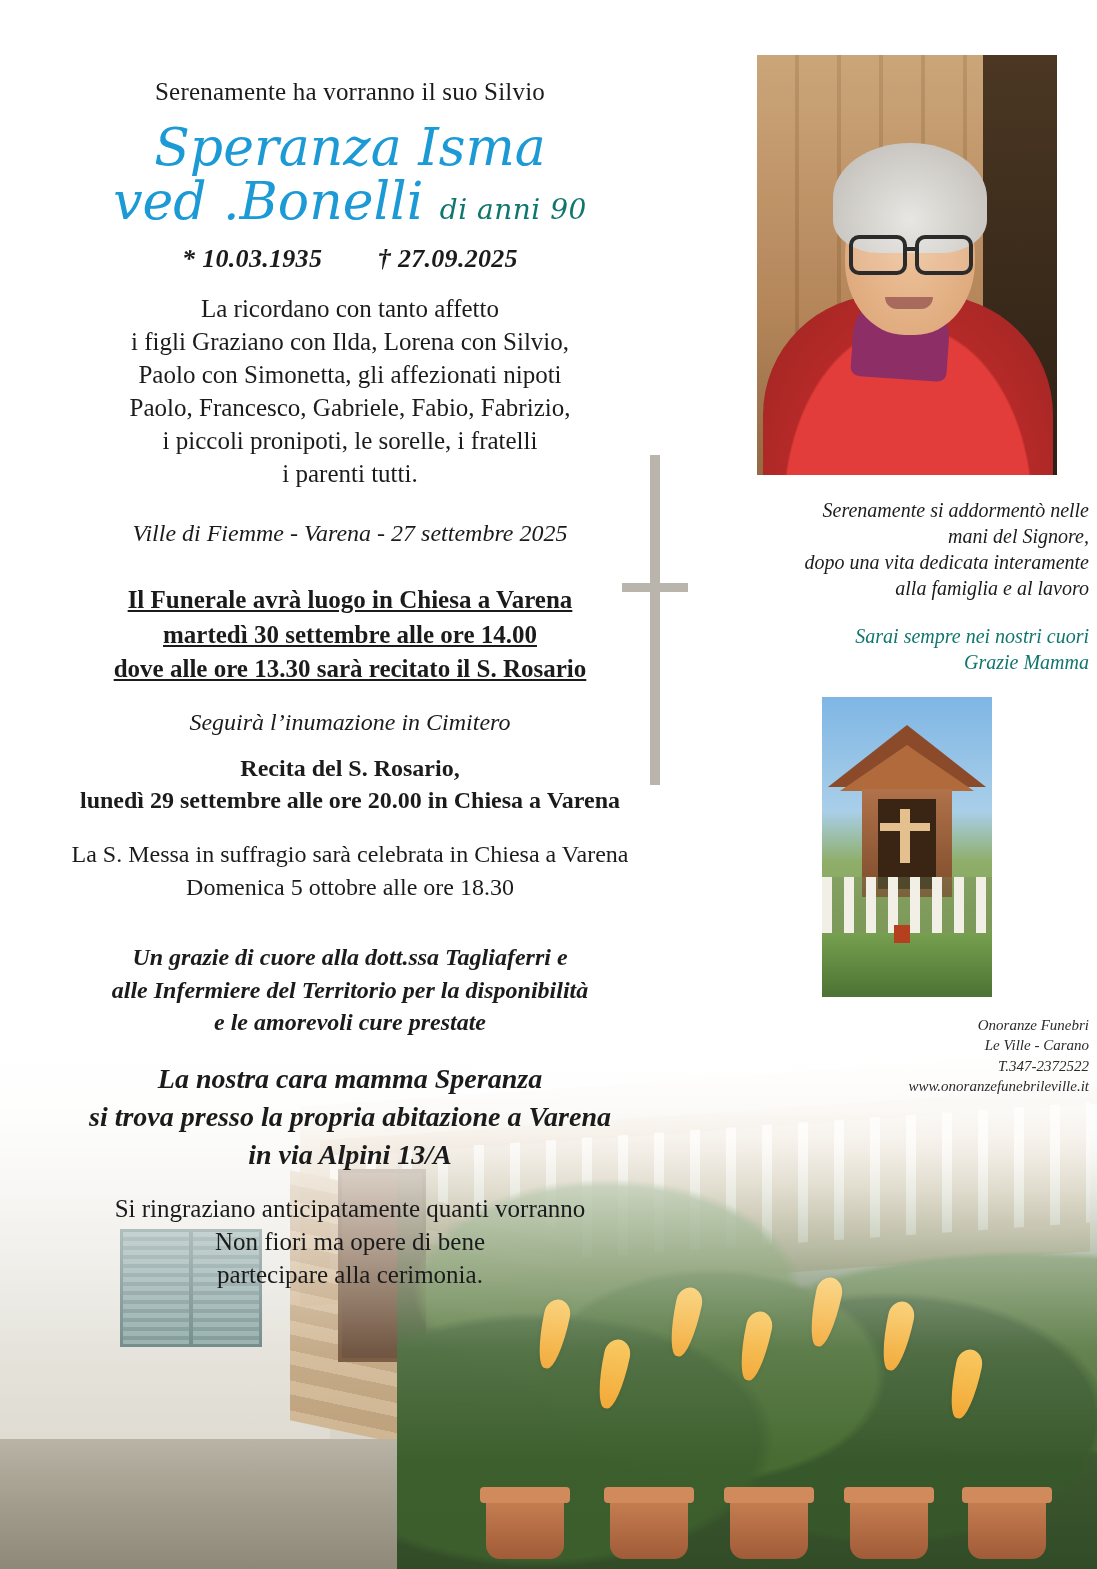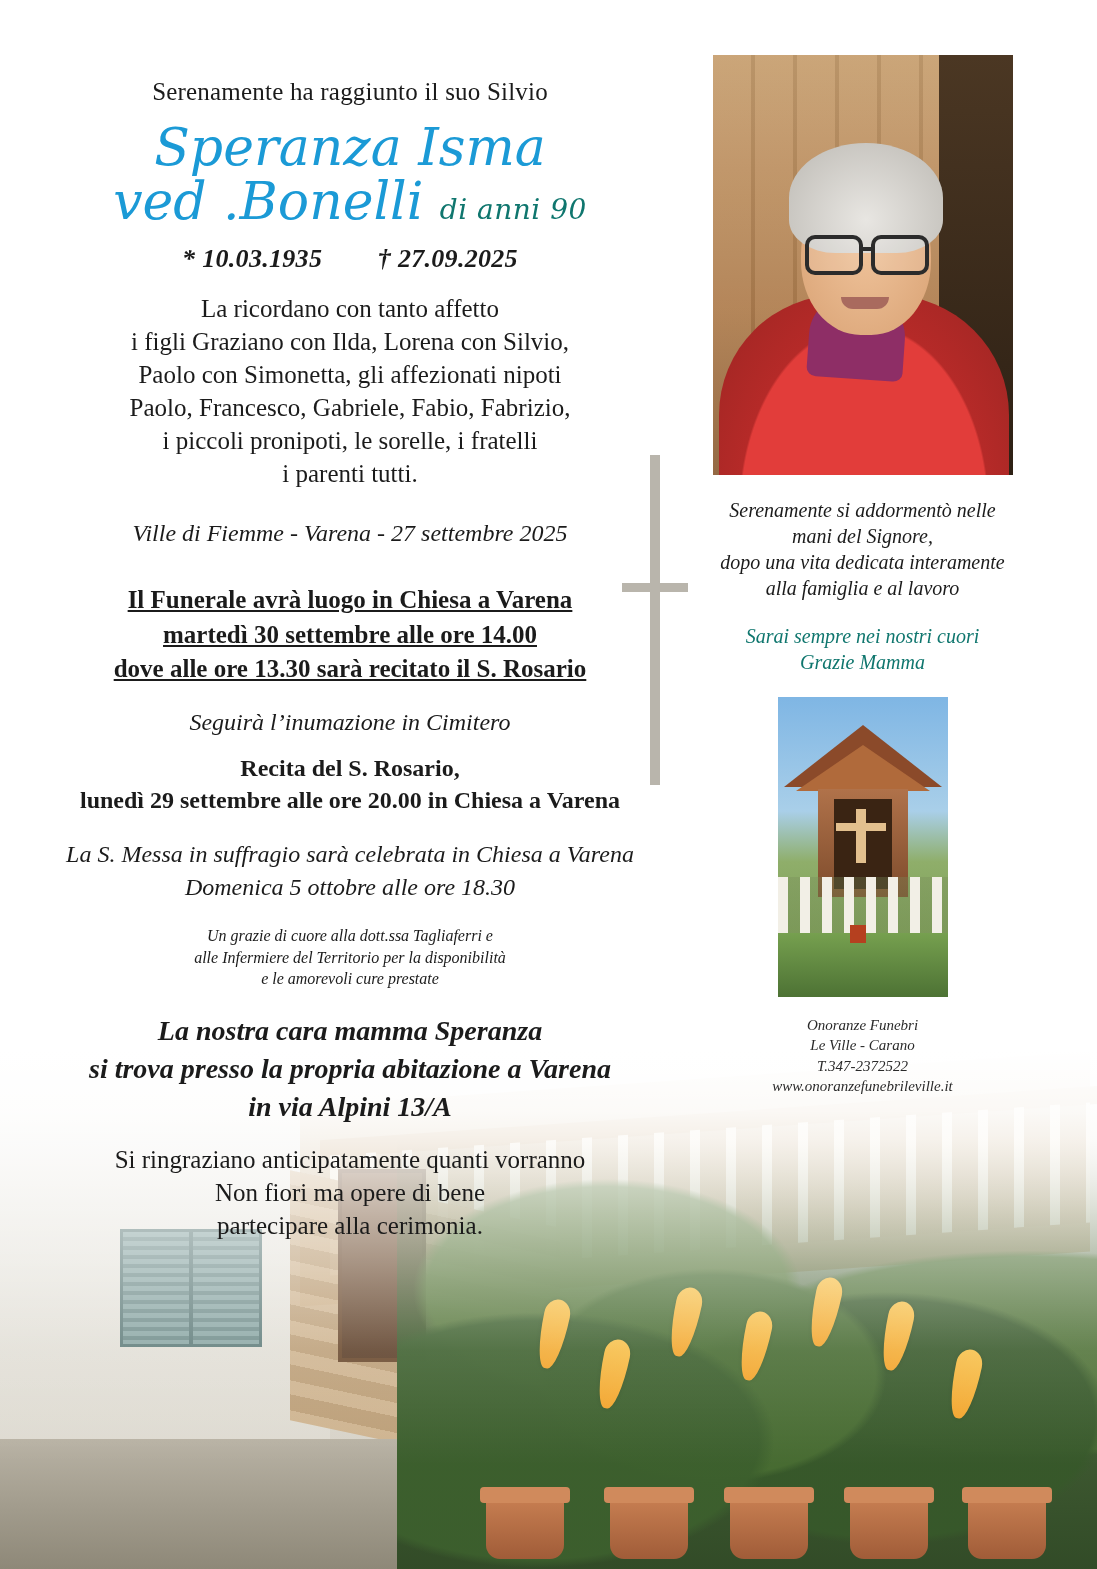--- a/index.html
+++ b/index.html
@@ -226,49 +226,49 @@
   }
   .rosary {
     margin-top: 16px;
     font-size: 24px;
     font-weight: bold;
     line-height: 1.35;
   }
   .mass {
     margin-top: 22px;
     font-size: 24px;
-    font-style: italic;
     line-height: 1.35;
   }
   .thanks {
-    margin-top: 22px;
-    font-size: 16px;
+    margin-top: 38px;
+    font-size: 24px;
     font-style: italic;
     line-height: 1.35;
+    font-weight: bold;
   }
   .home {
     margin-top: 22px;
     font-size: 28px;
     font-weight: bold;
     font-style: italic;
     line-height: 1.35;
   }
   .closing {
     margin-top: 18px;
     font-size: 25px;
     line-height: 1.32;
   }
 
   
   .right-col {
     position: absolute;
-    left: 680px;
+    left: 724px;
     top: 55px;
     width: 365px;
-    text-align: center;
+    text-align: right;
   }
   .portrait {
     position: relative;
     width: 300px;
     height: 420px;
     margin: 0 auto;
     overflow: hidden;
     background: linear-gradient(to bottom, #c59a6c 0%, #b8875a 55%, #a9macro 100%);
     background: linear-gradient(to bottom, #c8a071 0%, #b07f50 60%, #8d6038 100%);
   }
@@ -464,21 +464,21 @@
     <div class="pot" style="left:730px;"></div>
     <div class="pot" style="left:850px;"></div>
     <div class="pot" style="left:968px;"></div>
   </div>
   <div class="bg-fade"></div>
 
   <div class="cross"></div>
 
   <div class="left-col">
 
-    <div class="line-intro">Serenamente ha raggiunto il suo Silvio</div>
+    <div class="line-intro">Serenamente ha vorranno il suo Silvio</div>
 
     <div class="name-block">
       <div class="name-1">Speranza Isma</div>
       <div class="name-2">
         <span>ved .Bonelli</span>
         <span class="age">di anni 90</span>
       </div>
     </div>
 
     <div class="dates">

